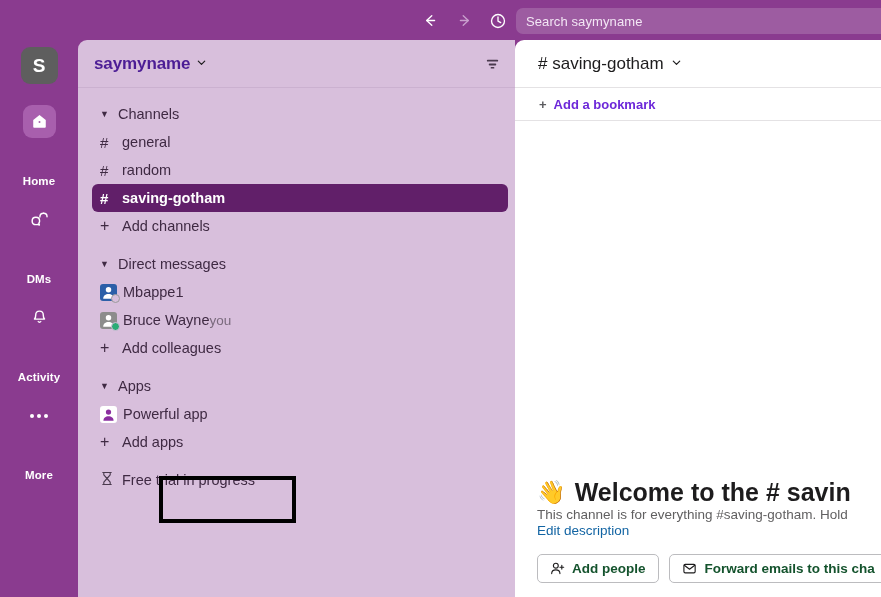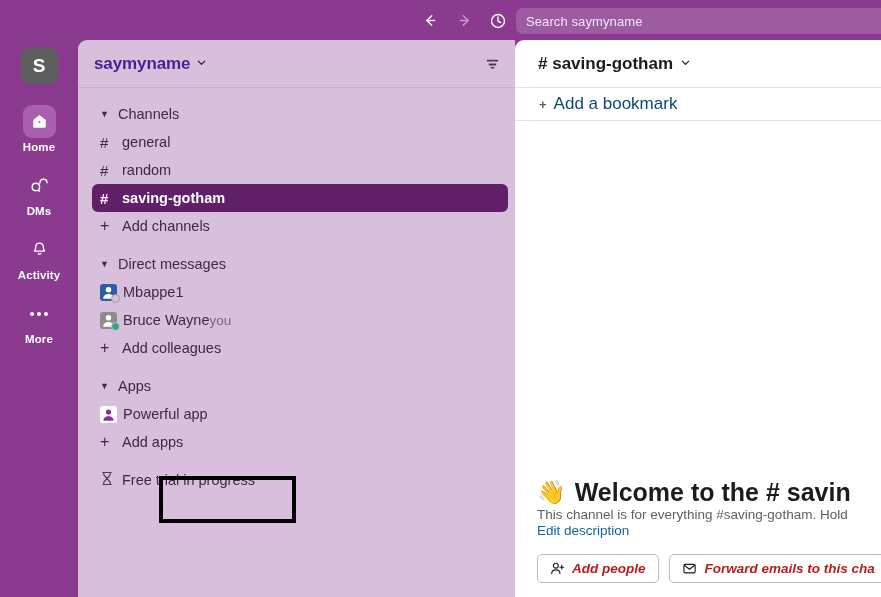--- a/index.html
+++ b/index.html
@@ -45,21 +45,21 @@
     font-size: 19px; font-weight: bold; cursor: pointer;
     margin-bottom: 21px;
   }
   .rail-item { display: flex; flex-direction: column; align-items: center; margin-bottom: 16px; cursor: pointer; }
   .rail-ico-box {
     width: 33px; height: 33px; border-radius: 9px;
     display: flex; align-items: center; justify-content: center;
     margin-bottom: 3px;
   }
   .rail-ico-box.active { background: #a85fad; }
-  .rail-label { color: #fff; font-size: 11.5px; font-weight: bold; letter-spacing: .1px; }
+  .rail-label { color: #fff; font-size: 11.5px; font-weight: bold; letter-spacing: .1px; margin-top: 34px; }
   .dots { display: flex; gap: 3px; align-items: center; }
   .dots i { width: 4px; height: 4px; border-radius: 50%; background: #fff; display: block; }
 
   
   .sidebar {
     position: absolute; left: 78px; top: 40px;
     width: 437px; height: 557px;
     background: #d8bfdc;
     border-top-left-radius: 9px;
   }
@@ -101,40 +101,40 @@
   
   .main {
     position: absolute; left: 515px; top: 40px;
     width: 366px; height: 557px; background: #ffffff;
     border-top-left-radius: 9px; overflow: hidden;
   }
   .chan-header {
     height: 48px; display: flex; align-items: center; padding-left: 23px;
     border-bottom: 1px solid #e4e2e4;
   }
-  .chan-title { font-size: 17px; font-weight: bold; color: #1d1c1d; }
+  .chan-title { font-size: 17px; font-weight: normal; color: #1d1c1d; }
   .chan-caret { margin-left: 7px; font-size: 11px; color: #1d1c1d; }
   .bookmark-bar {
     height: 33px; display: flex; align-items: center; padding-left: 24px;
     border-bottom: 1px solid #e4e2e4; cursor: pointer;
   }
-  .bookmark-txt { font-size: 17px; color: #0c4a6e; }
+  .bookmark-txt { font-size: 13px; color: #6d28d9; font-weight: bold; }
   .bookmark-plus { font-size: 13px; color: #5b5b5f; margin-right: 7px; font-weight: bold; }
 
   .welcome { position: absolute; left: 0; bottom: 0; width: 100%; padding: 0 0 14px 22px; }
   .welcome-title { font-size: 25px; font-weight: bold; color: #1d1c1d; white-space: nowrap; display: flex; align-items: center; }
   .wave { font-size: 23px; margin-right: 9px; }
   .welcome-desc { font-size: 13.5px; color: #616061; white-space: nowrap; }
   .edit-desc { font-size: 13.5px; color: #1264a3; margin-top: 1px; cursor: pointer; }
   .btn-row { display: flex; gap: 10px; margin-top: 16px; }
   .btn {
     height: 29px; border: 1px solid #bcbcbf; border-radius: 5px;
     background: #fff; display: flex; align-items: center;
-    padding: 0 12px; font-size: 13.5px; font-weight: bold; color: #b91c1c;
-    cursor: pointer; white-space: nowrap; font-style: italic;
+    padding: 0 12px; font-size: 13.5px; font-weight: bold; color: #14532d;
+    cursor: pointer; white-space: nowrap;
   }
   .btn svg { margin-right: 7px; }
 </style>
 </head>
 <body>
 
 <div id="app">
 
   <div class="topbar">
     <div class="nav-icons">

